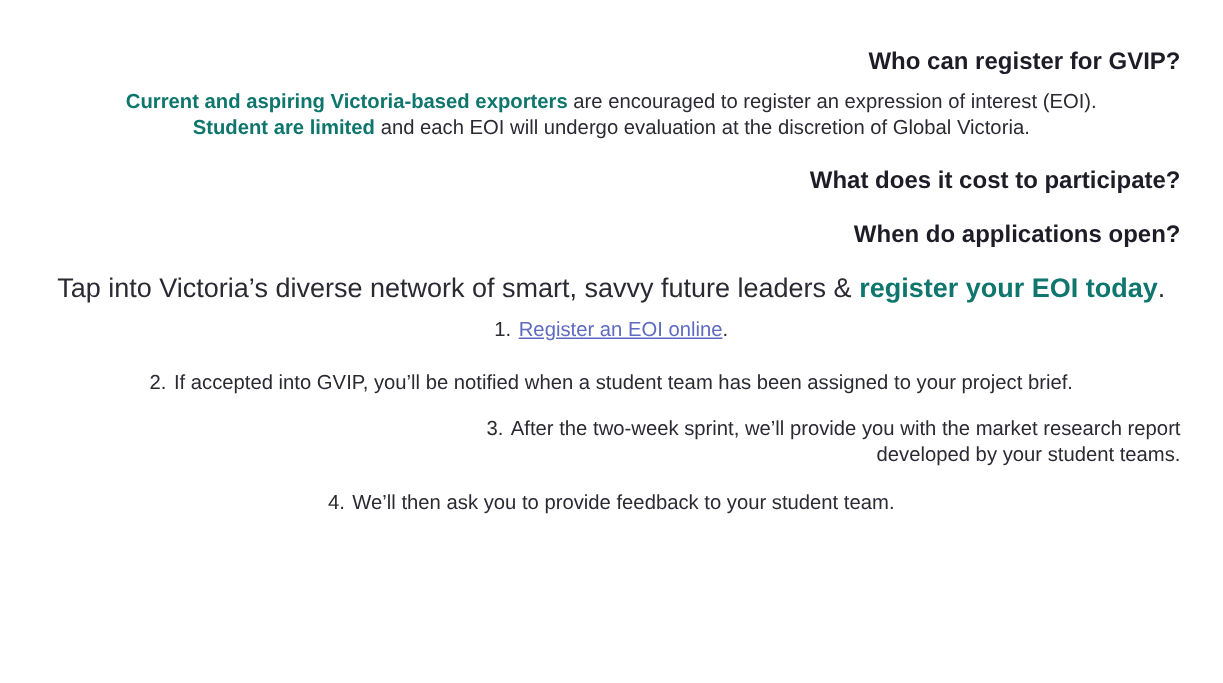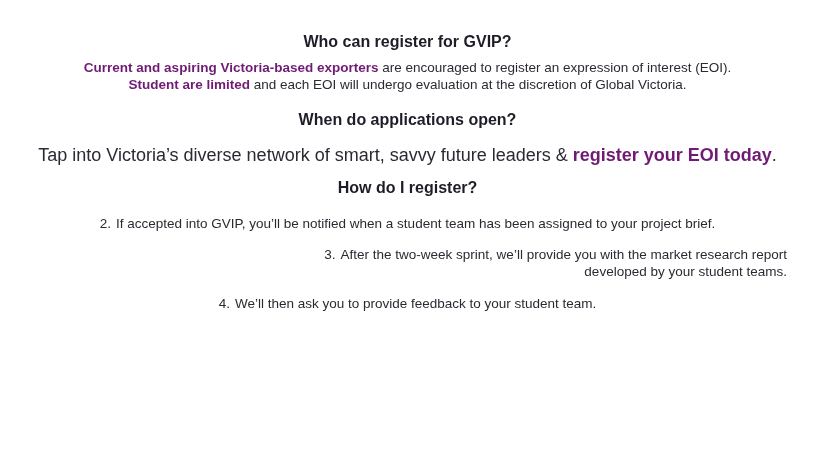--- a/index.html
+++ b/index.html
@@ -21,22 +21,23 @@
     line-height: 17px;
   }
   .article p { margin: 0; }
   h2 {
     margin: 0;
     font-size: 16px;
     line-height: 19px;
     font-weight: 700;
     color: #1e1d27;
     font-family: "Liberation Sans", sans-serif;
+    text-align: right;
   }
-  .b { font-weight: 700; color: #701a75; }
+  .b { font-weight: 700; color: #0f766e; }
   .mt-who       { margin-top: 22px !important; }
   .mt-who-body  { margin-top: 8px  !important; }
   .mt-cost      { margin-top: 18px !important; }
   .mt-cost-body { margin-top: 7px  !important; }
   .mt-apps      { margin-top: 17px !important; }
   .mt-apps-body { margin-top: 7px  !important; }
   .mt-cta       { margin-top: 17px !important; }
   .mt-reg       { margin-top: 13px !important; }
   .mt-step1     { margin-top: 9px  !important; }
   .mt-step2     { margin-top: 18px !important; }
@@ -59,31 +60,34 @@
 <div class="article">
 
 
   <h2 class="mt-who">Who can register for GVIP?</h2>
 
   <p class="mt-who-body">
     <span class="b">Current and aspiring Victoria-based exporters</span><span> are encouraged to register an expression of interest (EOI).</span><br>
     <span class="b">Student are limited</span><span> and each EOI will undergo evaluation at the discretion of Global Victoria.</span>
   </p>
 
+  <h2 class="mt-cost">What does it cost to participate?</h2>
 
 
   <h2 class="mt-apps">When do applications open?</h2>
 
 
   <p class="mt-cta cta-line">
     <span>Tap into Victoria’s diverse network of smart, savvy future leaders &amp; </span><span class="b">register your EOI today</span><span>.</span>
   </p>
 
-  <h2 class="mt-reg">How do I register?</h2>
 
+  <p class="mt-step1">
+    <span class="step-number">1.</span><a class="eoi-link">Register an EOI online</a><span>.</span>
+  </p>
 
   <p class="mt-step2">
     <span class="step-number">2.</span><span>If accepted into GVIP, you’ll be notified when a student team has been assigned to your project brief.</span>
   </p>
 
   <p class="mt-step3">
     <span class="step-number">3.</span><span>After the two-week sprint, we’ll provide you with the market research report</span><br>
     <span>developed by your student teams.</span>
   </p>
 

